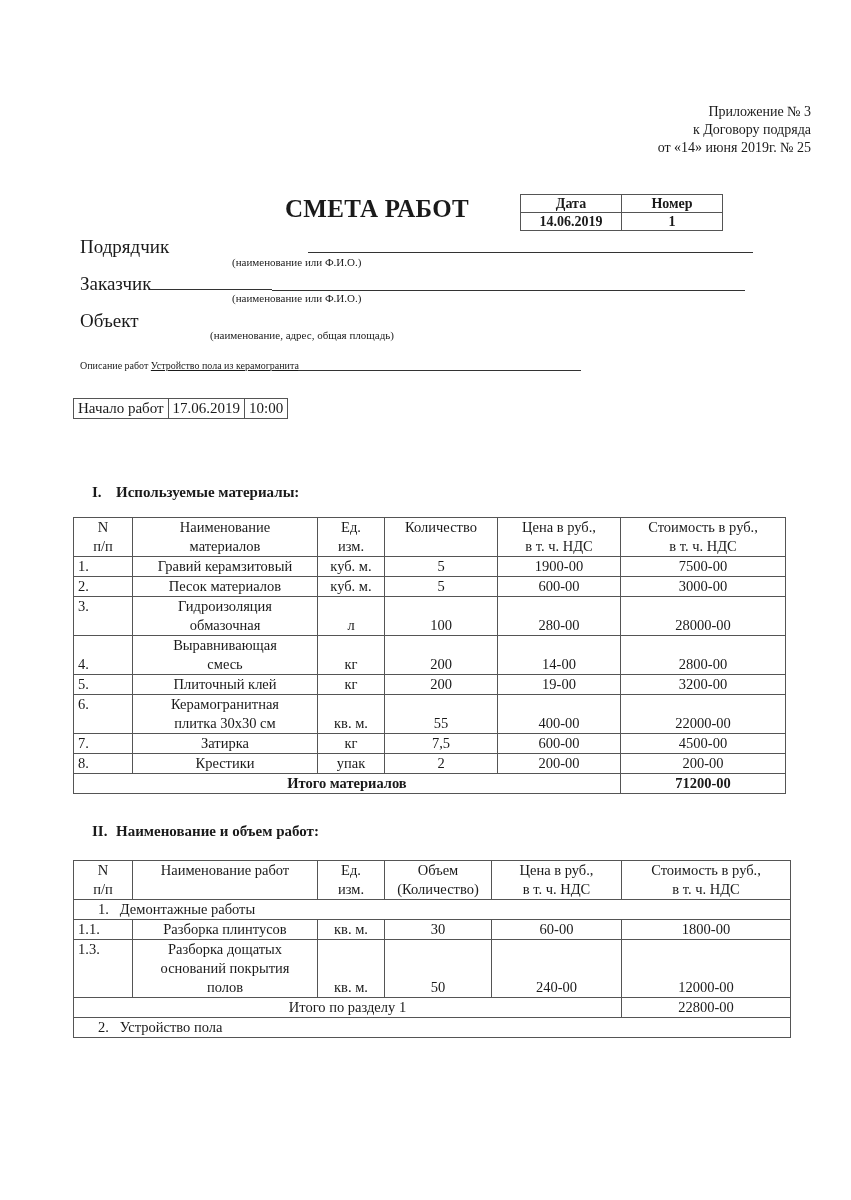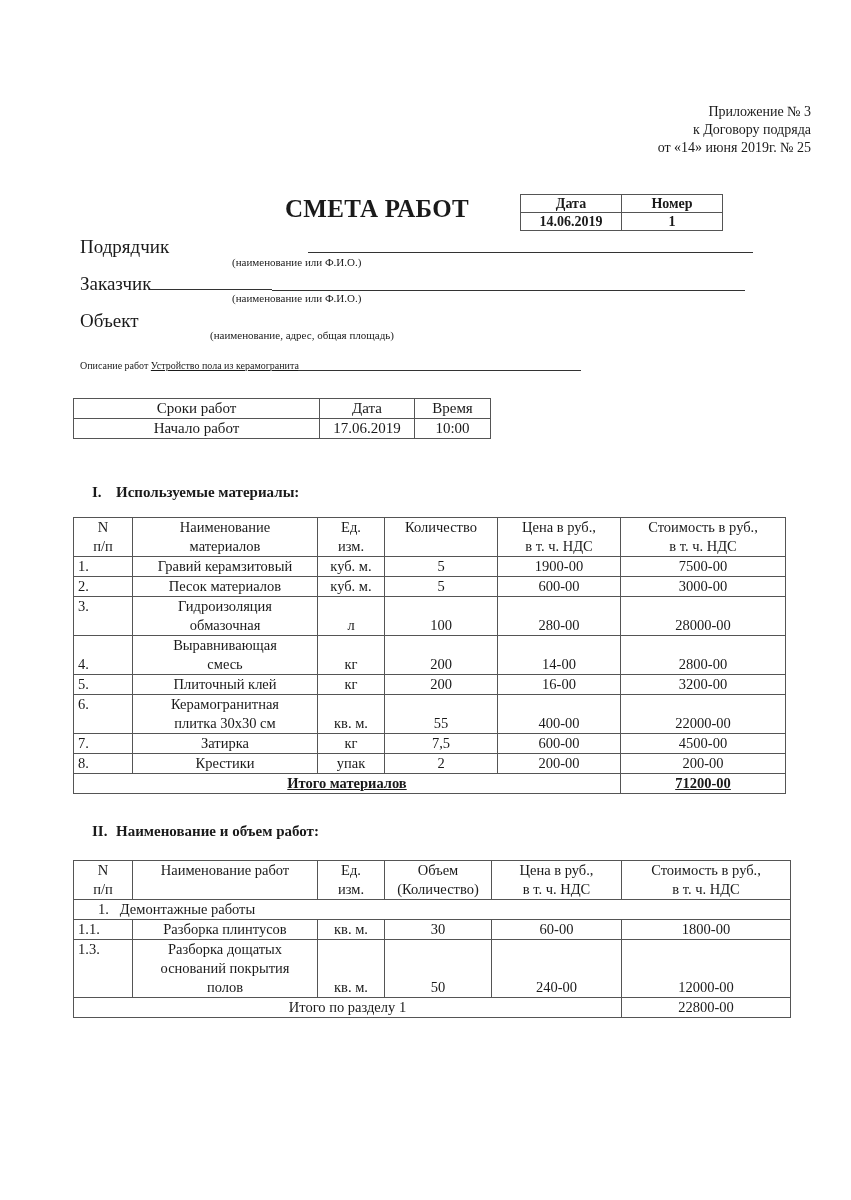--- a/index.html
+++ b/index.html
@@ -20,21 +20,21 @@
   .terms { left: 73px; top: 398px; font-size: 15px; }
   .terms td { height: 19px; line-height: 19px; }
   .section { left: 92px; font-size: 15px; font-weight: bold; }
   .section .num { display: inline-block; width: 24px; }
   .grid { font-size: 14.5px; }
   .grid td { line-height: 19px; vertical-align: bottom; }
   .grid .hdr td { text-align: center; vertical-align: top; }
   .c { text-align: center; }
   .l { text-align: center; }
   .top { vertical-align: top !important; }
-  .b { font-weight: bold; text-decoration: underline; }
+  .b { font-weight: bold; }
 </style>
 </head>
 <body>
 
 <div class="abs appendix">
   <div>Приложение № 3</div>
   <div>к Договору подряда</div>
   <div>от «14» июня 2019г. № 25</div>
 </div>
 
@@ -65,25 +65,20 @@
 <div class="abs field" style="top:310px">Объект</div>
 <div class="hint" style="left:210px; top:329px">(наименование, адрес, общая площадь)</div>
 
 <div class="abs desc">
   <span>Описание работ</span>
   <u>Устройство пола из керамогранита</u><span style="display:inline-block; width:282px; border-bottom:1px solid #333; height:1px; vertical-align:-2px;"></span>
 </div>
 
 <table class="abs terms">
   <tbody>
-      <tr>
-    <td class="c" style="width:237px">Сроки работ</td>
-    <td class="c" style="width:86px">Дата</td>
-    <td class="c" style="width:67px">Время</td>
-  </tr>
   <tr>
     <td class="l">Начало работ</td>
     <td class="c">17.06.2019</td>
     <td class="c">10:00</td>
   </tr>
 </tbody>
   </table>
 
 <div class="abs section" style="top:484px">
   <span class="num">I.</span><span>Используемые материалы:</span>
@@ -150,21 +145,21 @@
     <td class="c">кг</td>
     <td class="c">200</td>
     <td class="c">14-00</td>
     <td class="c">2800-00</td>
   </tr>
   <tr>
     <td class="top">5.</td>
     <td class="l">Плиточный клей</td>
     <td class="c">кг</td>
     <td class="c">200</td>
-    <td class="c">16-00</td>
+    <td class="c">19-00</td>
     <td class="c">3200-00</td>
   </tr>
   <tr>
     <td class="top">6.</td>
     <td class="l">
           <div>Керамогранитная</div>
           <div>плитка 30х30 см</div>
         </td>
     <td class="c">кв. м.</td>
     <td class="c">55</td>
@@ -243,14 +238,17 @@
         </td>
     <td class="c">кв. м.</td>
     <td class="c">50</td>
     <td class="c">240-00</td>
     <td class="c">12000-00</td>
   </tr>
   <tr>
     <td colspan="5" class="l">Итого по разделу 1</td>
     <td class="c">22800-00</td>
   </tr>
+  <tr>
+    <td colspan="6" style="padding-left:24px; white-space:pre">2.   Устройство пола</td>
+  </tr>
 </tbody>
   </table>
 
 </body></html>

